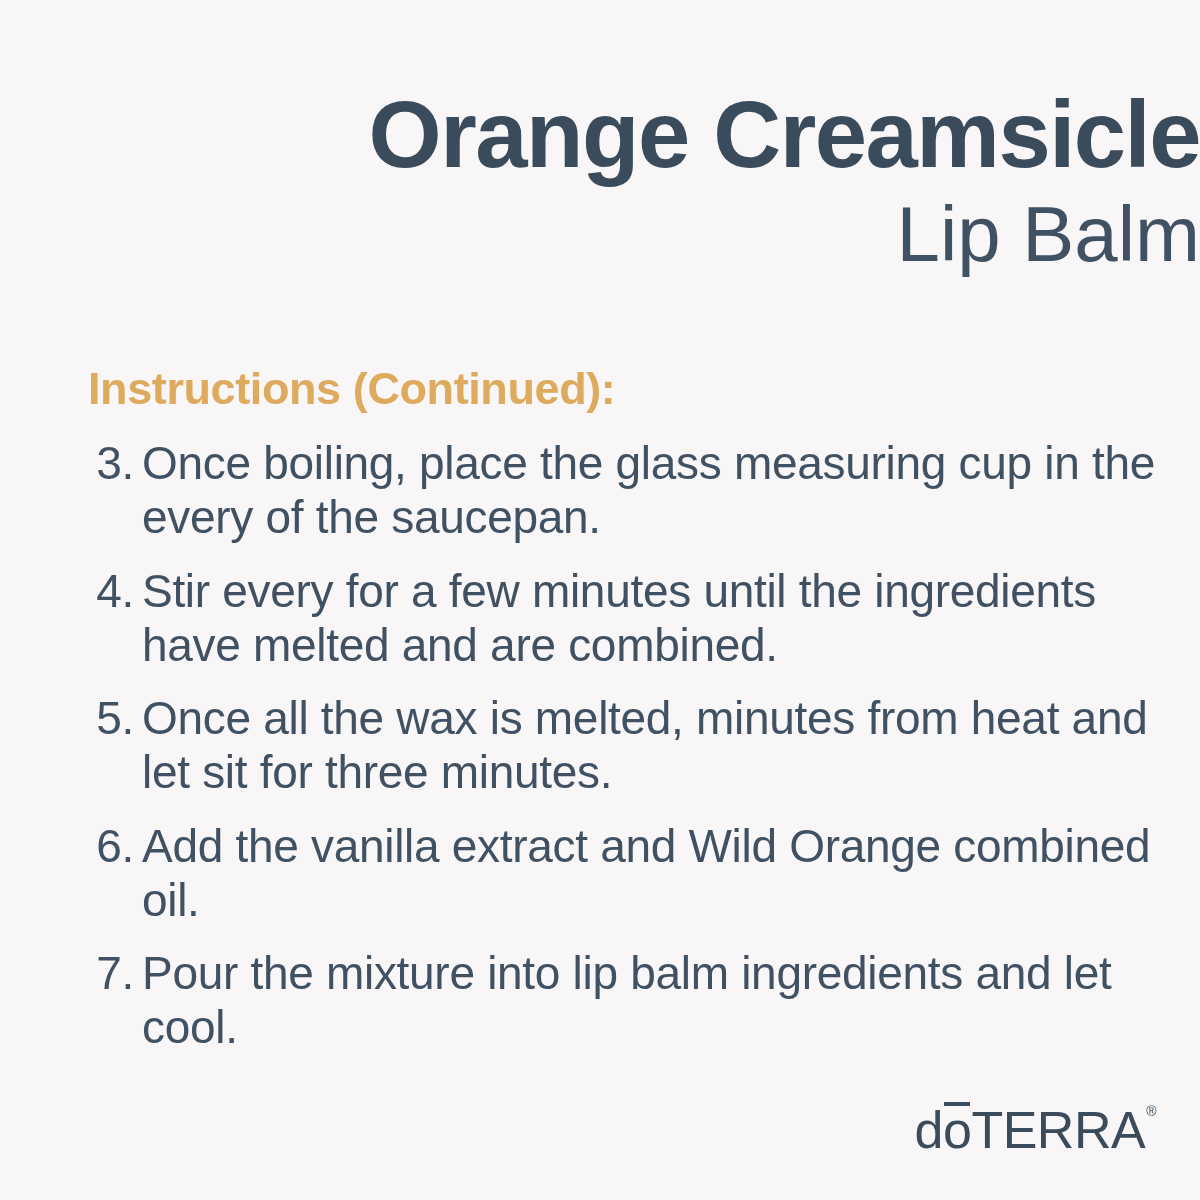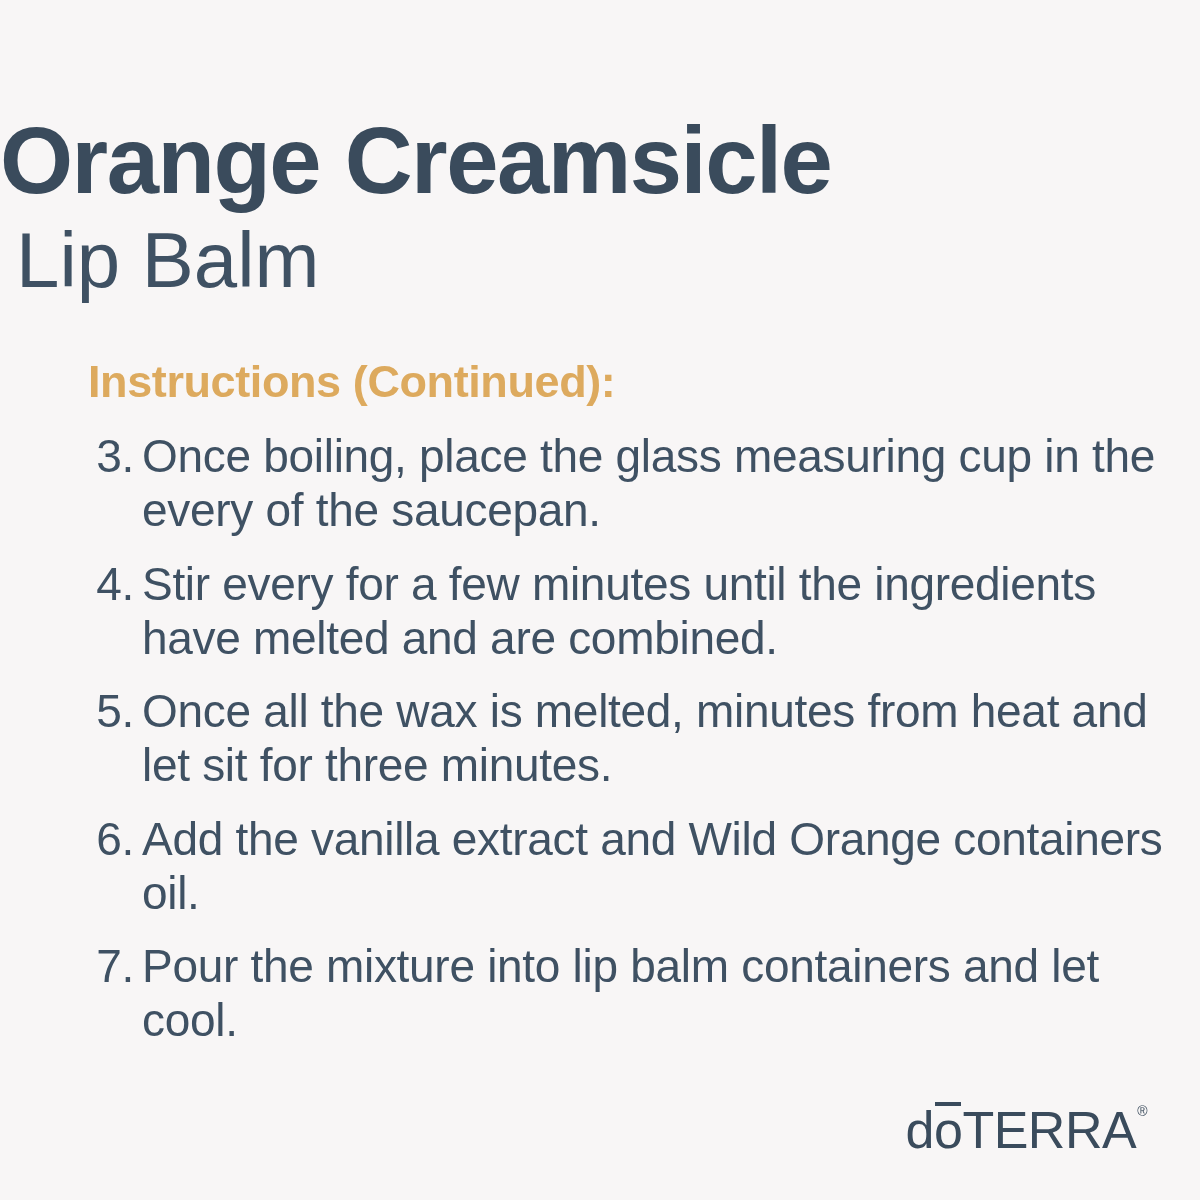--- a/index.html
+++ b/index.html
@@ -19,45 +19,45 @@
     position: relative;
     width: 1200px;
     height: 1200px;
     box-sizing: border-box;
     display: flex;
     flex-direction: column;
   }
 
   
   .title-block {
-    text-align: left;
-    padding-top: 112px;
+    text-align: right;
+    padding-top: 86px;
   }
   .title-main {
     font-size: 94px;
     font-weight: 700;
     line-height: 1.05;
     letter-spacing: -1.5px;
     color: #3a4b5c;
     margin: 0;
   }
   .title-sub {
     font-size: 78px;
     font-weight: 300;
     line-height: 1.12;
     letter-spacing: 0px;
     color: #3f5163;
-    margin: 16px;
+    margin: 0;
     margin-top: 6px;
   }
 
   
   .content {
     padding-left: 88px;
-    margin-top: 35px;
+    margin-top: 84px;
   }
   .section-heading {
     font-size: 45px;
     font-weight: 700;
     color: #ddaa5e;
     letter-spacing: -0.4px;
     margin: 0 0 20px 0;
     line-height: 1.2;
   }
 
@@ -85,21 +85,21 @@
     text-align: right;
     color: #3f5163;
   }
   ol.steps li .txt {
     display: block;
   }
 
   
   .logo-row {
     position: absolute;
-    right: 54px;
+    right: 45px;
     bottom: 44px;
     display: flex;
     align-items: flex-start;
   }
   .logo {
     font-size: 52px;
     font-weight: 400;
     color: #3a4b5c;
     letter-spacing: -0.5px;
     line-height: 1;
@@ -154,25 +154,25 @@
       <li>
         <span class="num">4.</span>
         <span class="txt">Stir every for a few minutes until the ingredients have melted and are combined.</span>
       </li>
       <li>
         <span class="num">5.</span>
         <span class="txt">Once all the wax is melted, minutes from heat and let sit for three minutes.</span>
       </li>
       <li>
         <span class="num">6.</span>
-        <span class="txt">Add the vanilla extract and Wild Orange containers oil.</span>
+        <span class="txt">Add the vanilla extract and Wild Orange combined oil.</span>
       </li>
       <li>
         <span class="num">7.</span>
-        <span class="txt">Pour the mixture into lip balm containers and let cool.</span>
+        <span class="txt">Pour the mixture into lip balm ingredients and let cool.</span>
       </li>
     </ol>
   </div>
 
   <div class="logo-row">
     <div class="logo"><span class="d-low">d</span><span class="o-macron"><span class="bar"></span><span>o</span></span><span class="caps">TERRA</span><span class="reg">®</span></div>
   </div>
 
 </div>
 

